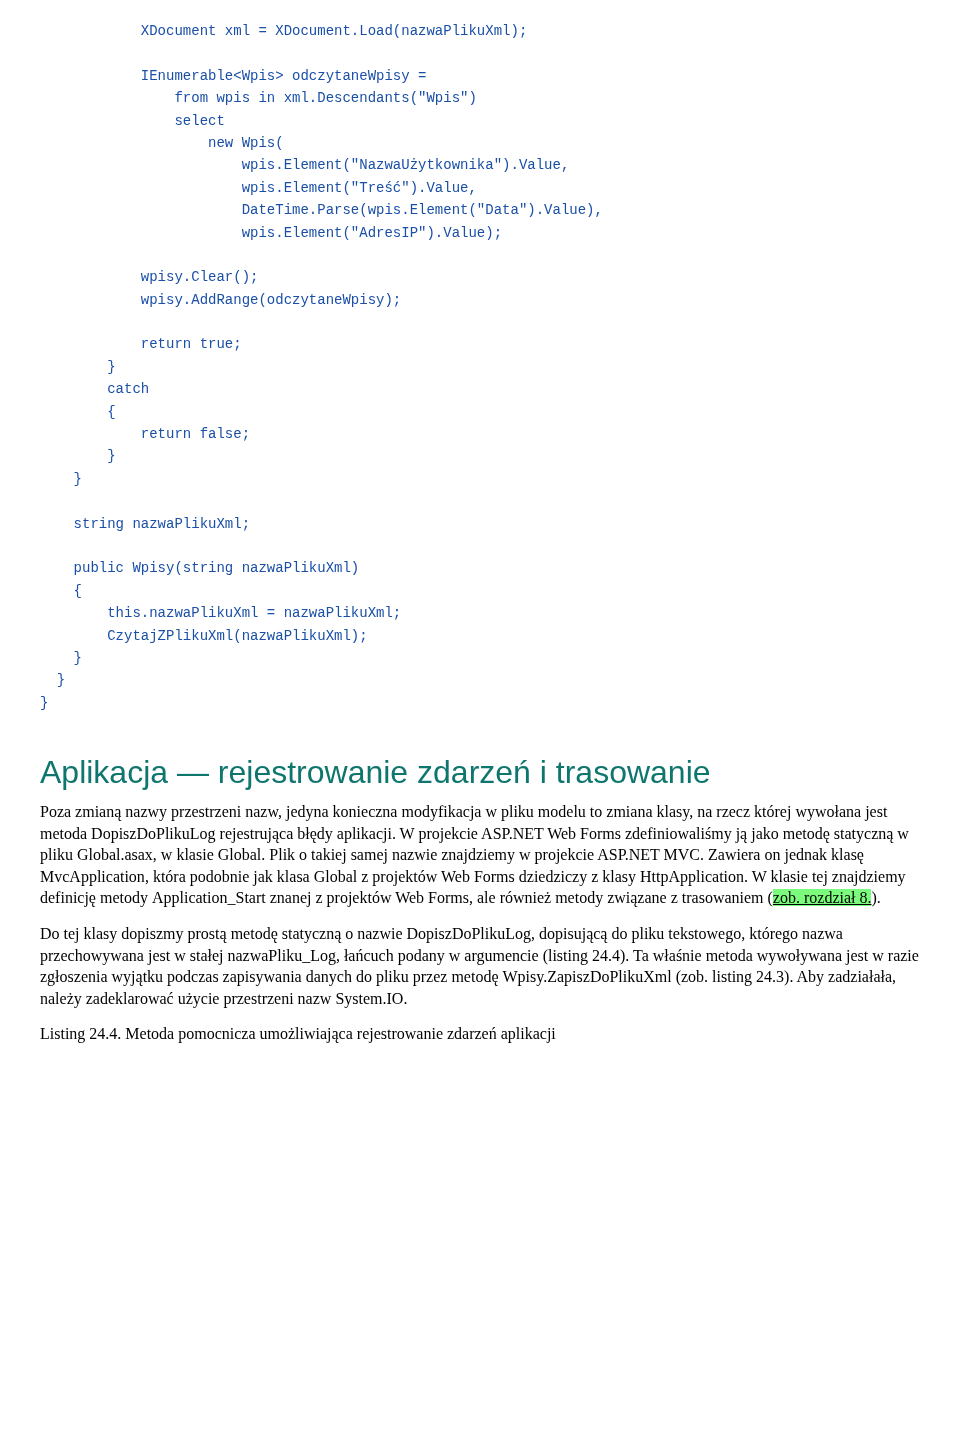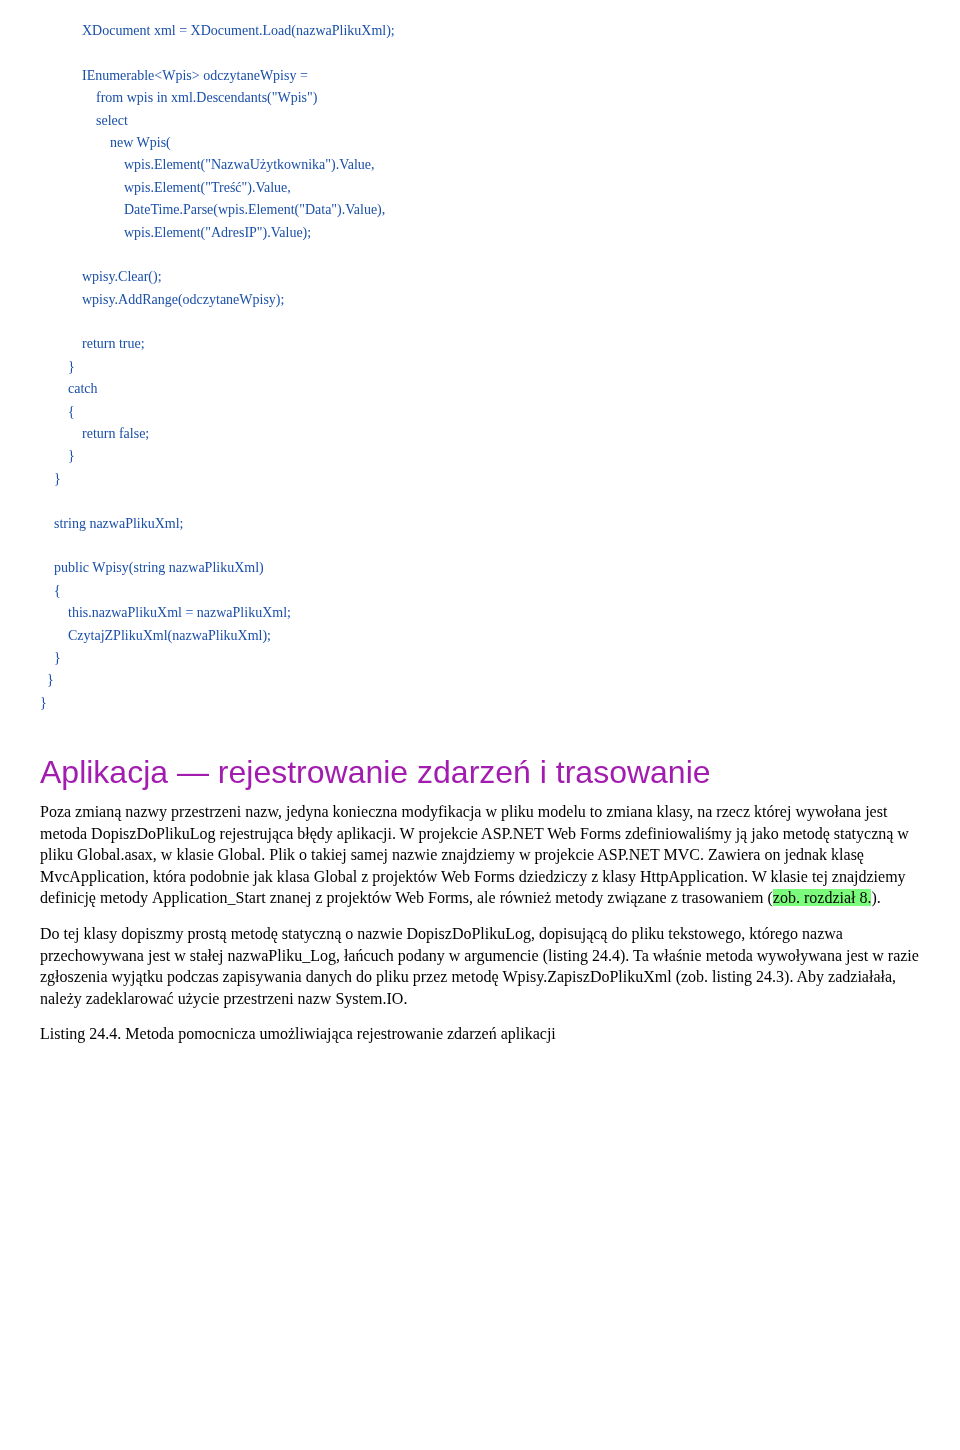--- a/index.html
+++ b/index.html
@@ -5,44 +5,45 @@
 body {
   font-family: Georgia, 'Times New Roman', serif;
   font-size: 16px;
   color: #000;
   background: #fff;
   margin: 0;
   padding: 20px 40px;
   max-width: 960px;
 }
 pre.code {
-  font-family: Liberation Serif, serif;
+  font-family: Liberation Mono, monospace;
   font-size: 14px;
   color: #1a4fa8;
   white-space: pre;
   margin: 0 0 30px 0;
   line-height: 1.6;
 }
 h1 {
   font-family: Arial, Helvetica, sans-serif;
   font-weight: normal;
   font-size: 32px;
   margin: 40px 0 10px 0;
-  color: #a21caf;
+  color: #0f766e;
 }
 p {
   margin: 0 0 14px 0;
   line-height: 1.35;
   text-align: left;
 }
 .mono {
   font-family: Liberation Serif, serif;
 }
 .hl {
   background: #7cfc7c;
+  text-decoration: underline;
 }
 </style>
 </head>
 <body>
 
 <pre class="code">            XDocument xml = XDocument.Load(nazwaPlikuXml);
 
             IEnumerable&lt;Wpis&gt; odczytaneWpisy =
                 from wpis in xml.Descendants("Wpis")
                 select

